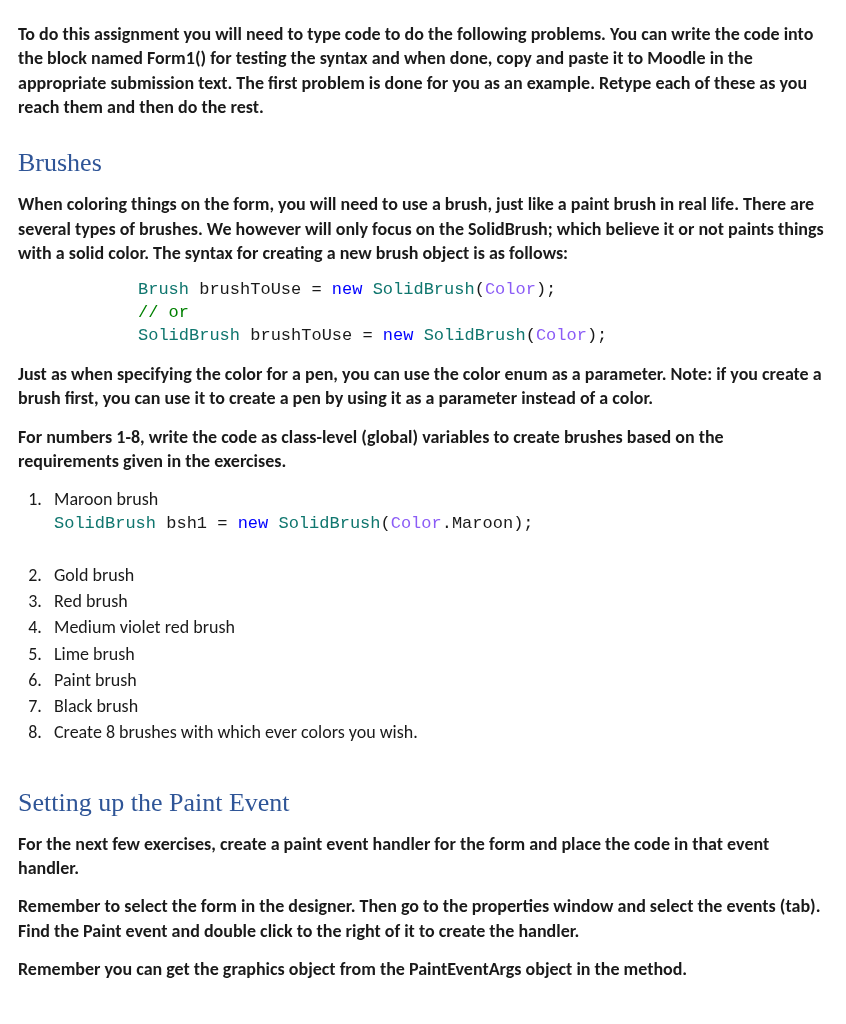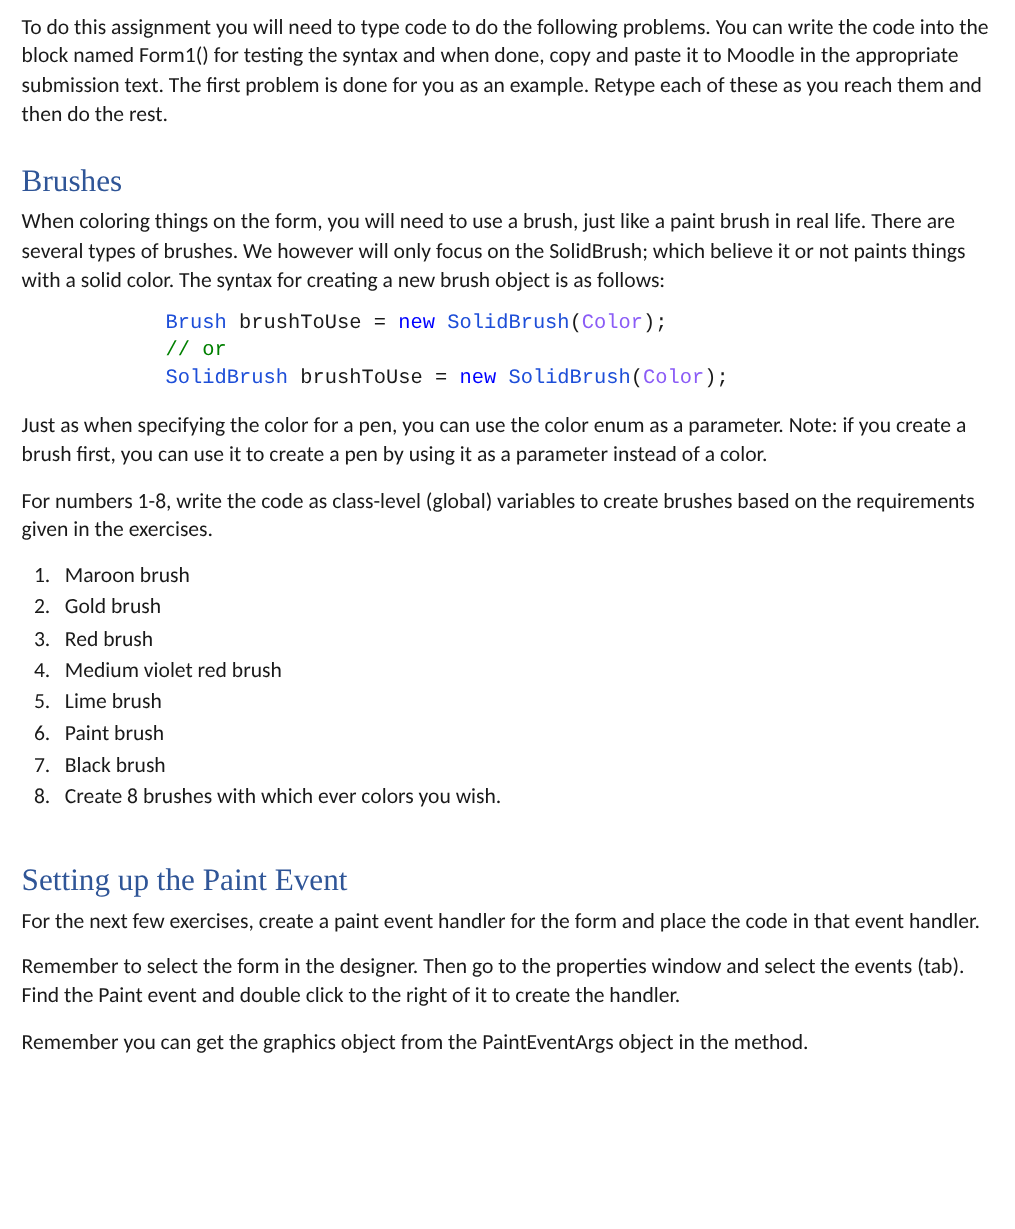--- a/index.html
+++ b/index.html
@@ -7,37 +7,38 @@
     font-size: 18px;
     color: #1a1a1a;
     margin: 0;
     padding: 10px 18px;
     line-height: 1.35;
     width: 846px;
     box-sizing: border-box;
     background: #fff;
   }
   .para {
-    margin: 0 0 14px 0;
+    margin: 12px 0 14px 0;
+    font-weight: bold;
   }
   .heading {
     color: #2f5597;
     font-size: 26px;
     font-weight: 400;
     margin: 26px 0 4px 0;
     font-family: Liberation Serif, serif;
   }
   .code-block {
     font-family: Consolas, "Courier New", monospace;
     font-size: 17px;
     white-space: pre;
     margin: 8px 0 14px 120px;
     line-height: 1.35;
   }
-  .tok-type { color: #1d4ed8; }
+  .tok-type { color: #0f766e; }
   .tok-kw   { color: #0000ff; margin-top: 32px; }
   .tok-enum { color: #8b5cf6; }
   .tok-cmt  { color: #008000; }
   ol.exercise {
     margin: 6px 0 14px 28px;
     padding: 0;
   }
   ol.exercise li {
     margin: 2px 0;
     padding-left: 8px;
@@ -63,20 +64,21 @@
 <span class="tok-cmt">// or</span>
 <span class="tok-type">SolidBrush</span><span> brushToUse = </span><span class="tok-kw">new</span><span> </span><span class="tok-type">SolidBrush</span><span>(</span><span class="tok-enum">Color</span><span>);</span></div>
 
 <p class="para">Just as when specifying the color for a pen, you can use the color enum as a parameter. Note: if you create a brush first, you can use it to create a pen by using it as a parameter instead of a color.</p>
 
 <p class="para">For numbers 1-8, write the code as class-level (global) variables to create brushes based on the requirements given in the exercises.</p>
 
 <ol class="exercise">
   <li>
     <span>Maroon brush</span>
+    <span class="inline-code"><span class="tok-type">SolidBrush</span><span> bsh1 = </span><span class="tok-kw">new</span><span> </span><span class="tok-type">SolidBrush</span><span>(</span><span class="tok-enum">Color</span><span>.Maroon);</span></span>
     <br>
   </li>
   <li>Gold brush</li>
   <li>Red brush</li>
   <li>Medium violet red brush</li>
   <li>Lime brush</li>
   <li>Paint brush</li>
   <li>Black brush</li>
   <li>Create 8 brushes with which ever colors you wish.</li>
 </ol>

